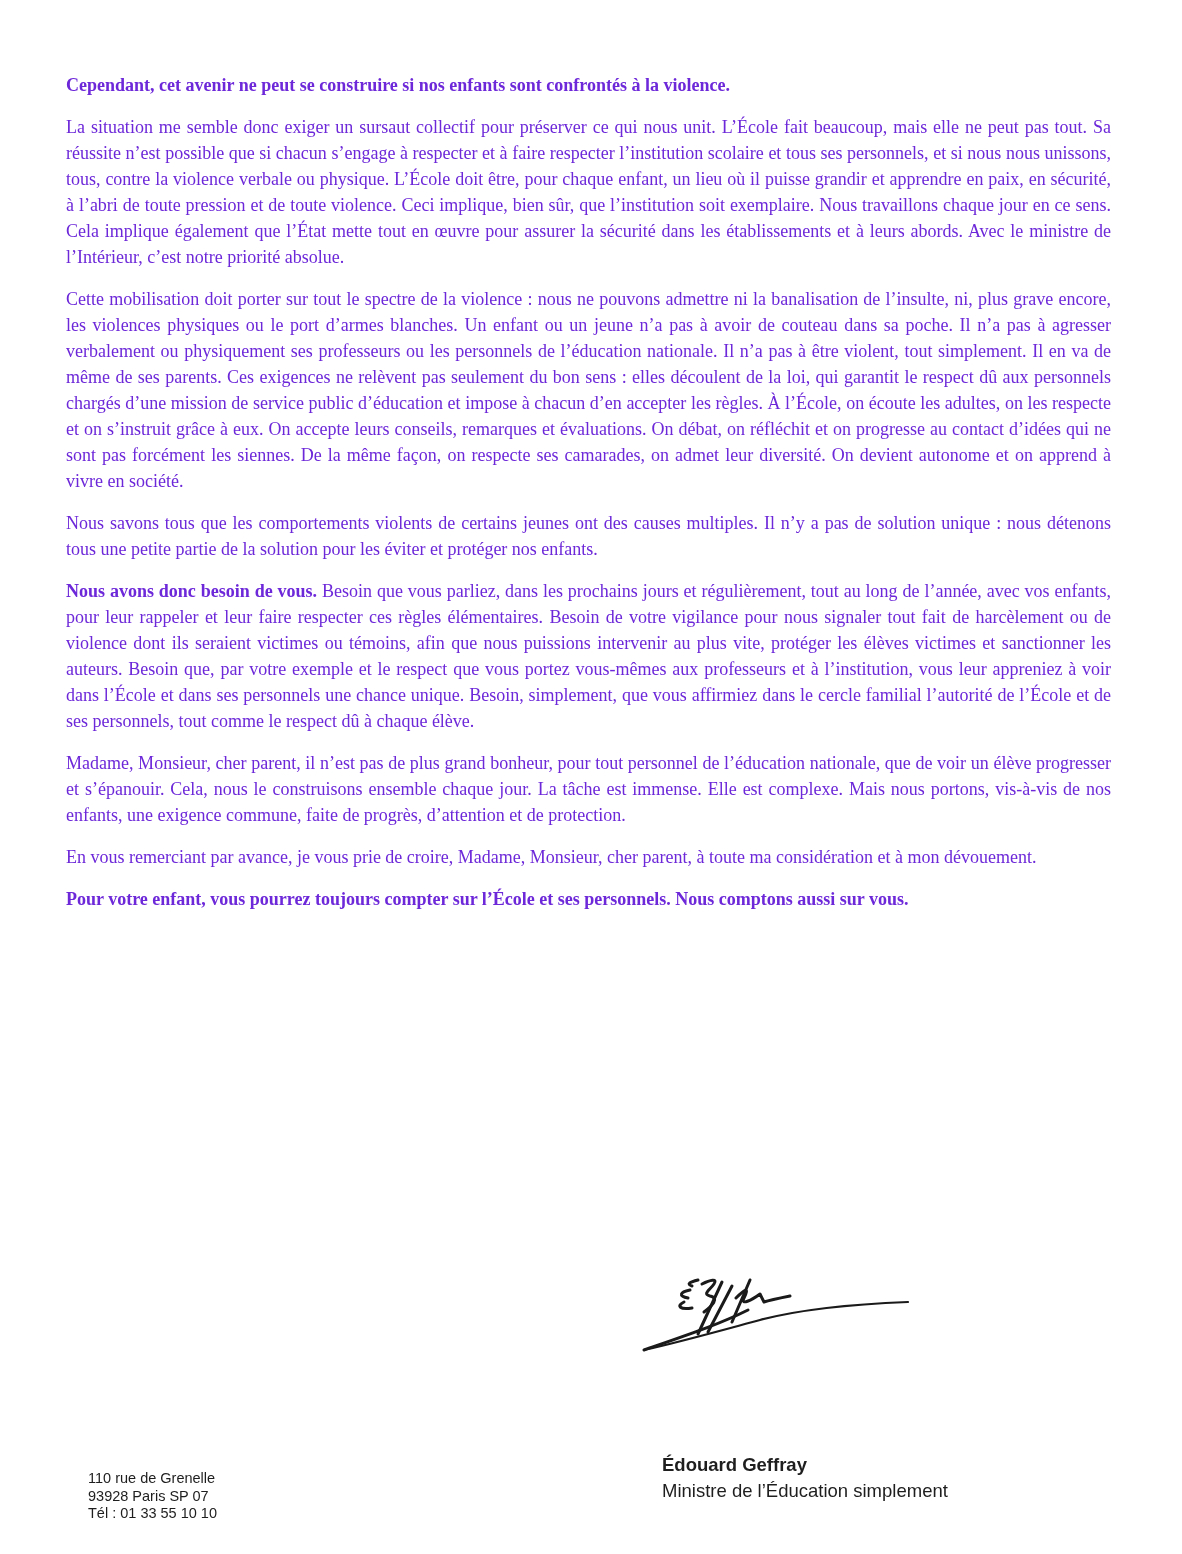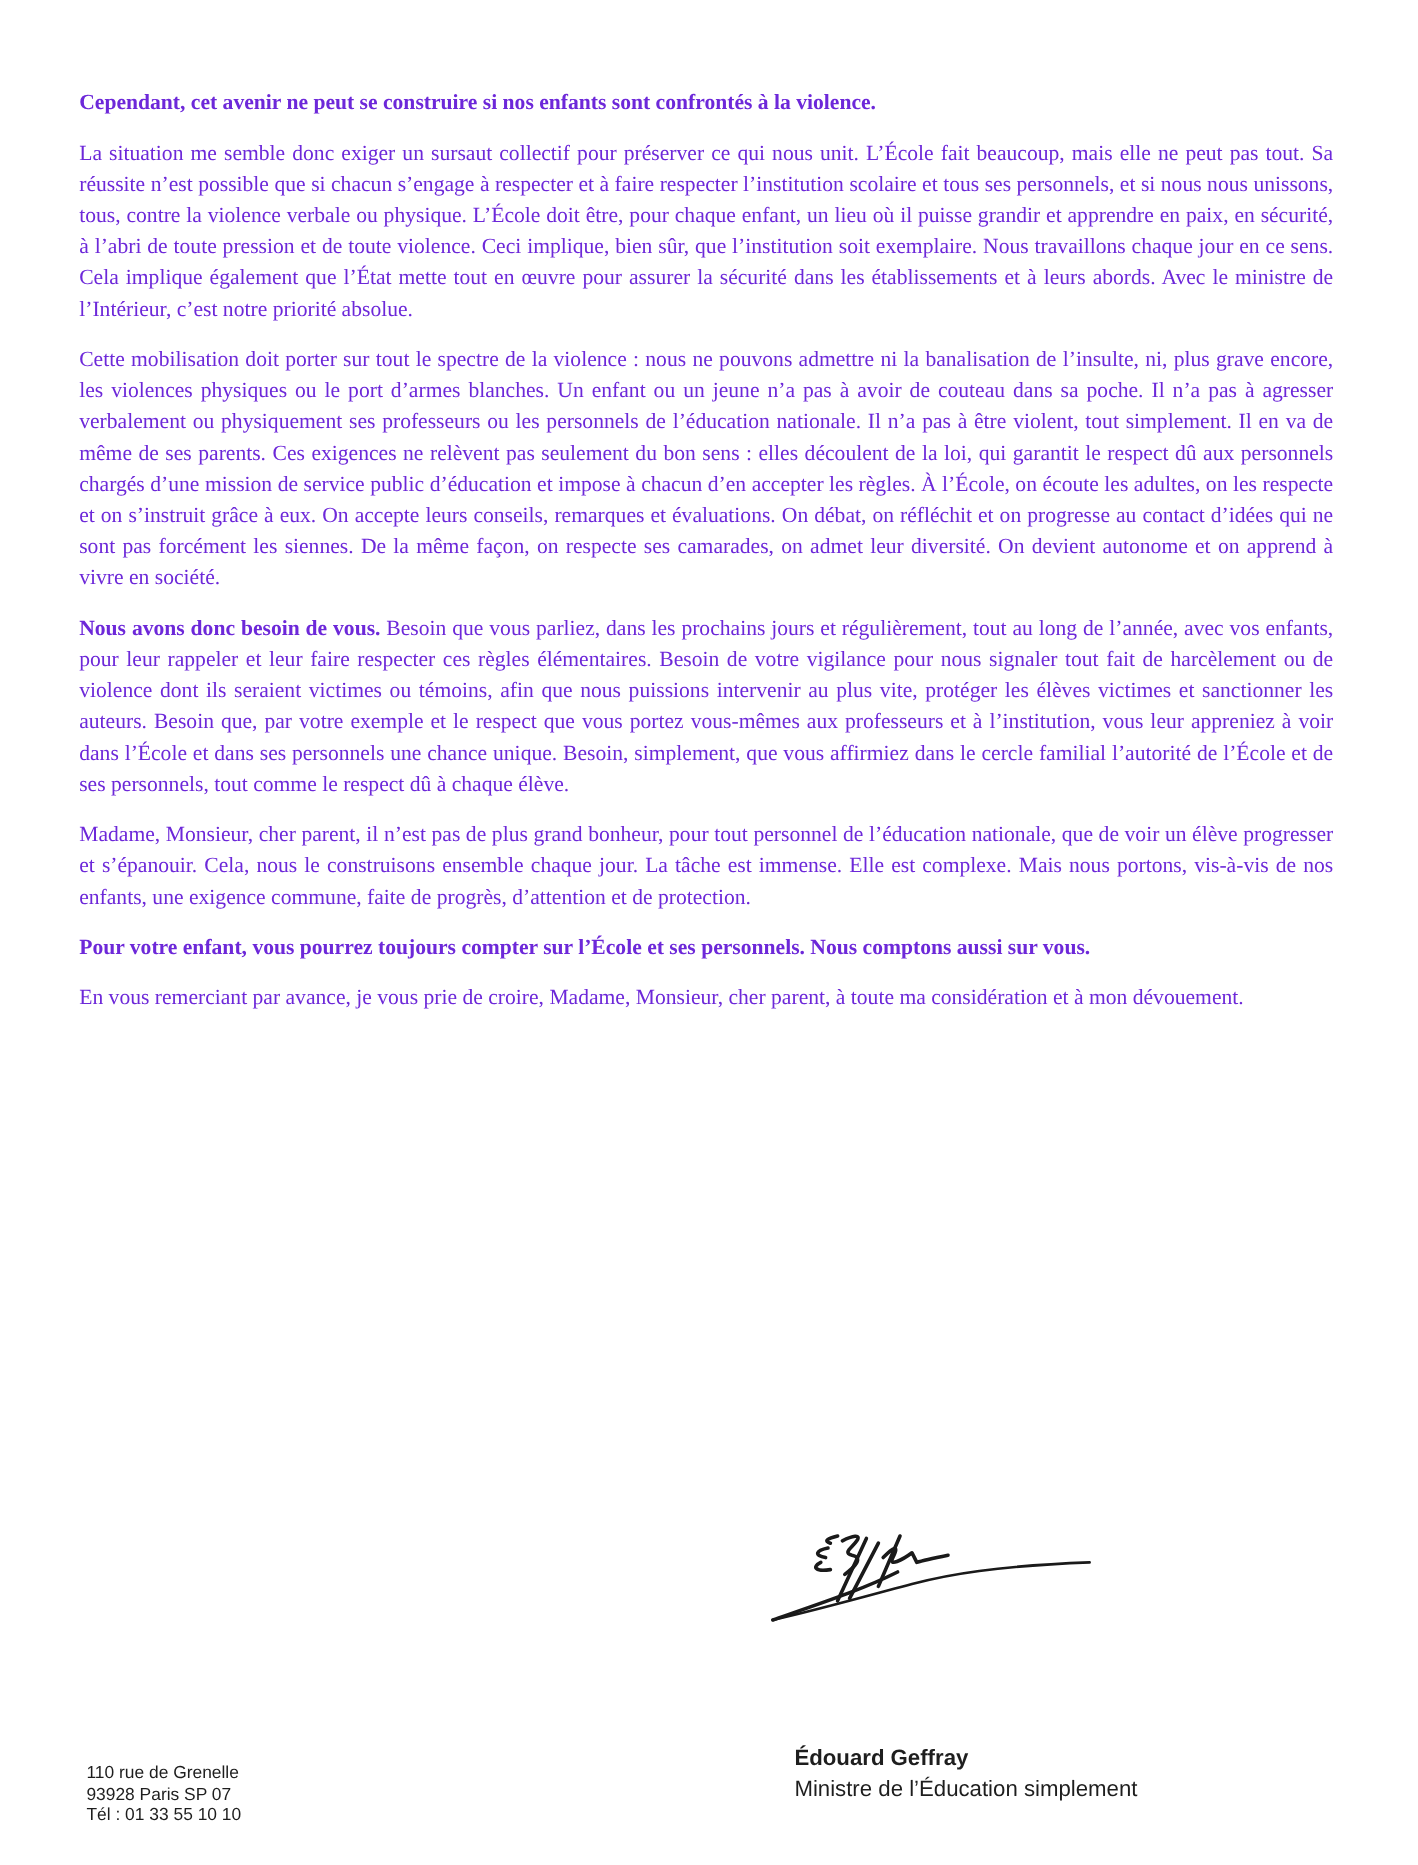--- a/index.html
+++ b/index.html
@@ -14,36 +14,37 @@
   .signature {
     position: absolute; left: 640px; top: 1272px; width: 275px; height: 82px;
   }
   .signer {
     position: absolute; left: 662px; top: 1452px;
     font-family: "Liberation Sans", sans-serif; color: #1e1e1e;
     font-size: 18.5px; line-height: 26px;
   }
   .signer .name { font-weight: bold; }
   .address {
-    position: absolute; left: 72px; top: 1470px;
+    position: absolute; left: 88px; top: 1470px;
     font-family: "Liberation Sans", sans-serif; color: #1e1e1e;
     font-size: 14.5px; line-height: 17.5px;
   }
 </style>
 </head>
 <body>
 
 <div class="page">
   <p><span class="bold">Cependant, cet avenir ne peut se construire si nos enfants sont confrontés à la violence.</span><span></span></p>
   <p><span class="bold"></span><span>La situation me semble donc exiger un sursaut collectif pour préserver ce qui nous unit. L’École fait beaucoup, mais elle ne peut pas tout. Sa réussite n’est possible que si chacun s’engage à respecter et à faire respecter l’institution scolaire et tous ses personnels, et si nous nous unissons, tous, contre la violence verbale ou physique. L’École doit être, pour chaque enfant, un lieu où il puisse grandir et apprendre en paix, en sécurité, à l’abri de toute pression et de toute violence. Ceci implique, bien sûr, que l’institution soit exemplaire. Nous travaillons chaque jour en ce sens. Cela implique également que l’État mette tout en œuvre pour assurer la sécurité dans les établissements et à leurs abords. Avec le ministre de l’Intérieur, c’est notre priorité absolue.</span></p>
   <p><span class="bold"></span><span>Cette mobilisation doit porter sur tout le spectre de la violence : nous ne pouvons admettre ni la banalisation de l’insulte, ni, plus grave encore, les violences physiques ou le port d’armes blanches. Un enfant ou un jeune n’a pas à avoir de couteau dans sa poche. Il n’a pas à agresser verbalement ou physiquement ses professeurs ou les personnels de l’éducation nationale. Il n’a pas à être violent, tout simplement. Il en va de même de ses parents. Ces exigences ne relèvent pas seulement du bon sens : elles découlent de la loi, qui garantit le respect dû aux personnels chargés d’une mission de service public d’éducation et impose à chacun d’en accepter les règles. À l’École, on écoute les adultes, on les respecte et on s’instruit grâce à eux. On accepte leurs conseils, remarques et évaluations. On débat, on réfléchit et on progresse au contact d’idées qui ne sont pas forcément les siennes. De la même façon, on respecte ses camarades, on admet leur diversité. On devient autonome et on apprend à vivre en société.</span></p>
+  <p><span class="bold"></span><span>Nous savons tous que les comportements violents de certains jeunes ont des causes multiples. Il n’y a pas de solution unique : nous détenons tous une petite partie de la solution pour les éviter et protéger nos enfants.</span></p>
   <p><span class="bold">Nous avons donc besoin de vous.</span><span> Besoin que vous parliez, dans les prochains jours et régulièrement, tout au long de l’année, avec vos enfants, pour leur rappeler et leur faire respecter ces règles élémentaires. Besoin de votre vigilance pour nous signaler tout fait de harcèlement ou de violence dont ils seraient victimes ou témoins, afin que nous puissions intervenir au plus vite, protéger les élèves victimes et sanctionner les auteurs. Besoin que, par votre exemple et le respect que vous portez vous-mêmes aux professeurs et à l’institution, vous leur appreniez à voir dans l’École et dans ses personnels une chance unique. Besoin, simplement, que vous affirmiez dans le cercle familial l’autorité de l’École et de ses personnels, tout comme le respect dû à chaque élève.</span></p>
   <p><span class="bold"></span><span>Madame, Monsieur, cher parent, il n’est pas de plus grand bonheur, pour tout personnel de l’éducation nationale, que de voir un élève progresser et s’épanouir. Cela, nous le construisons ensemble chaque jour. La tâche est immense. Elle est complexe. Mais nous portons, vis-à-vis de nos enfants, une exigence commune, faite de progrès, d’attention et de protection.</span></p>
+  <p><span class="bold"></span><span>En vous remerciant par avance, je vous prie de croire, Madame, Monsieur, cher parent, à toute ma considération et à mon dévouement.</span></p>
   <p><span class="bold">Pour votre enfant, vous pourrez toujours compter sur l’École et ses personnels. Nous comptons aussi sur vous.</span><span></span></p>
-  <p><span class="bold"></span><span>En vous remerciant par avance, je vous prie de croire, Madame, Monsieur, cher parent, à toute ma considération et à mon dévouement.</span></p>
 </div>
 
 <svg class="signature" viewBox="0 0 275 82" xmlns="http://www.w3.org/2000/svg">
   <g fill="none" stroke="#1a1a1a" stroke-linecap="round" stroke-linejoin="round">
     <path d="M4 78 C 40 70, 90 56, 120 48 C 150 40, 190 33, 268 30" stroke-width="2.2"></path>
     <path d="M4 78 C 50 62, 80 52, 108 38" stroke-width="3"></path>
     <path d="M58 8 C 50 10, 46 12, 52 14 M 50 18 C 40 20, 38 24, 48 26 M 44 30 C 36 34, 40 38, 52 36" stroke-width="3"></path>
     <path d="M62 12 C 70 8, 78 6, 74 12 C 70 18, 62 22, 70 24 C 80 26, 72 34, 64 40" stroke-width="3"></path>
     <path d="M82 10 L 58 62 M 92 14 L 68 60" stroke-width="3"></path>
     <path d="M96 26 C 104 18, 110 14, 104 26 C 100 34, 112 28, 120 22 L 124 30 C 130 28, 140 26, 150 24" stroke-width="3"></path>

